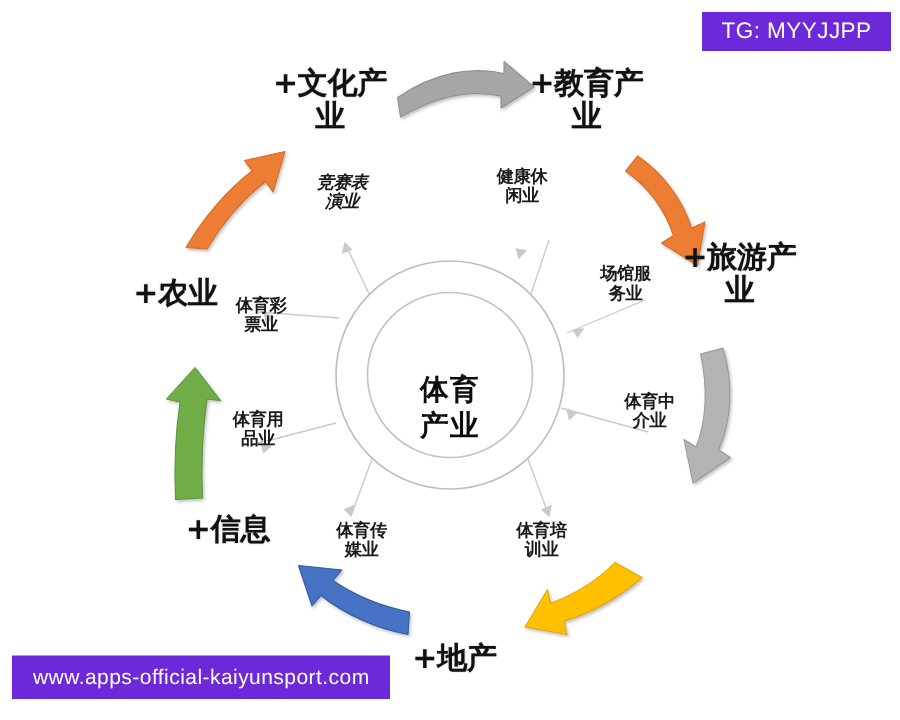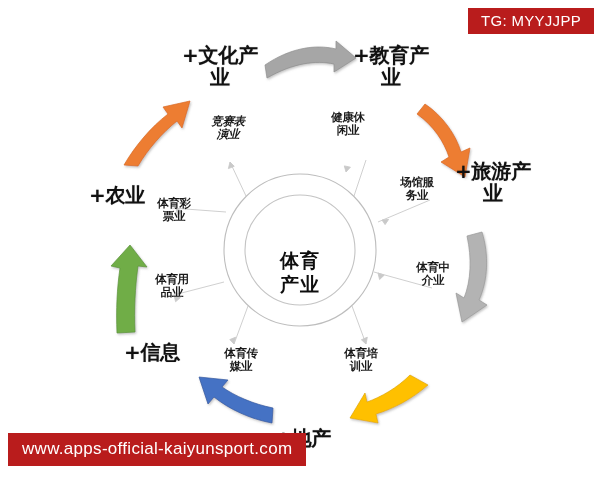--- a/index.html
+++ b/index.html
@@ -17,37 +17,37 @@
   #stage {
     position: relative;
     width: 600px;
     height: 480px;
     background: #ffffff;
     overflow: hidden;
   }
   
   .wm {
     position: absolute;
-    background: #b91c1c;
+    background: #6d28d9;
     color: #ffffff;
     font-family: "Liberation Sans", "DejaVu Sans", sans-serif;
     letter-spacing: 0.3px;
     white-space: nowrap;
     z-index: 40;
   }
   #wm-top {
     top: 8px;
     right: 6px;
     font-size: 15px;
     padding: 4px 13px 5px 13px;
   }
   #wm-bottom {
     left: 8px;
     bottom: 14px;
-    font-size: 17px;
+    font-size: 14px;
     padding: 6px 14px 7px 14px;
   }
   
   #diagram {
     position: absolute;
     left: 0;
     top: 0;
     width: 600px;
     height: 480px;
     z-index: 10;

